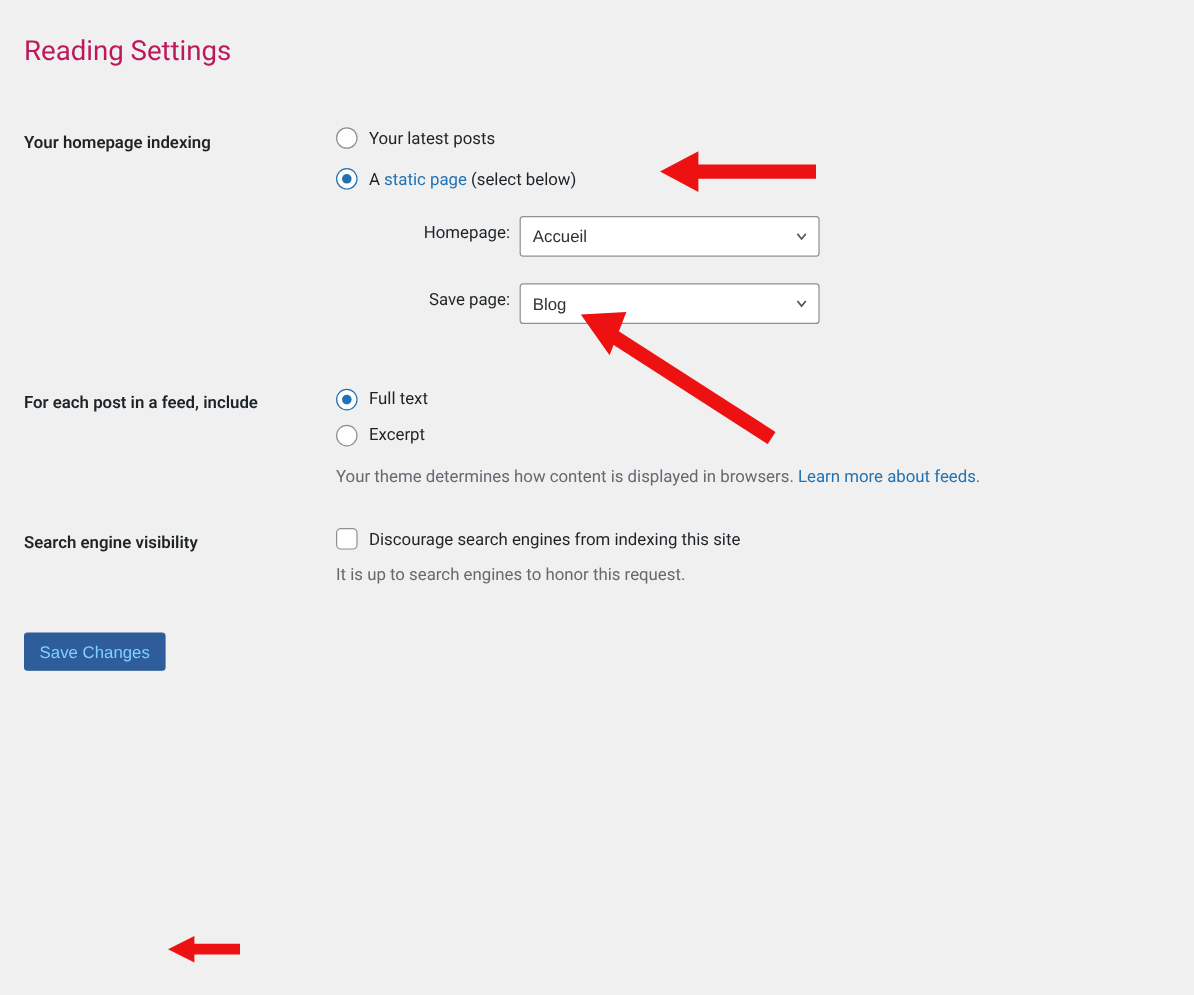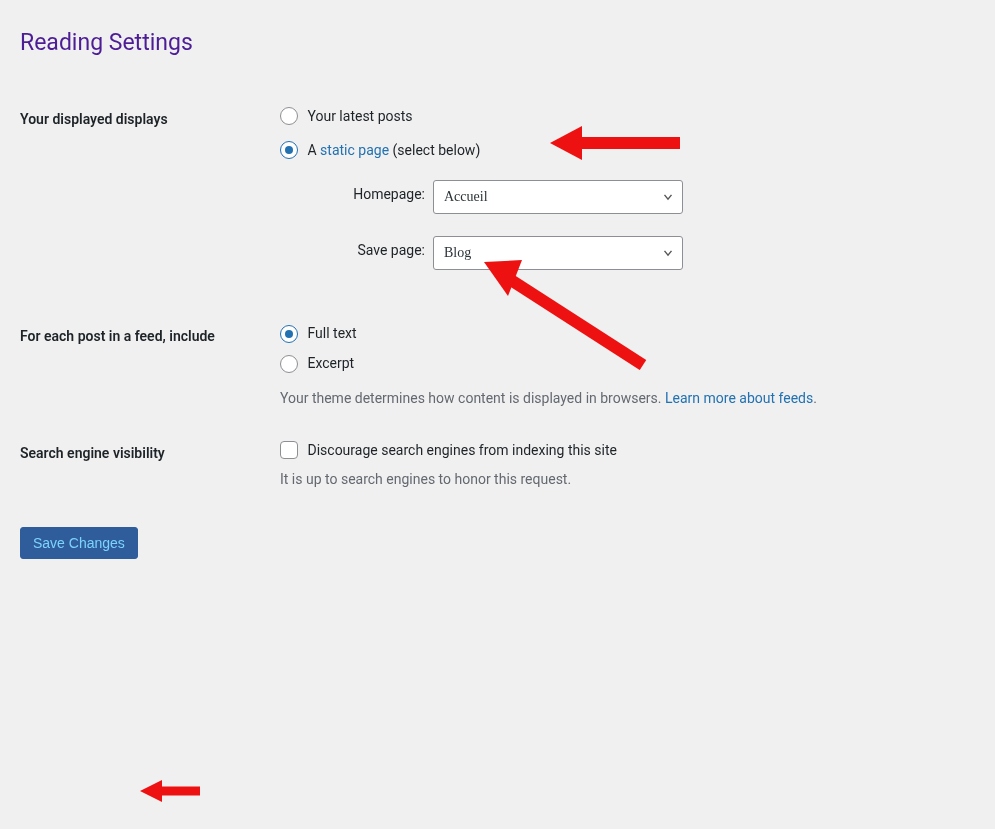--- a/index.html
+++ b/index.html
@@ -15,21 +15,21 @@
   }
   .wrap {
     padding: 0 20px;
   }
   h1 {
     font-size: 23px;
     font-weight: 400;
     margin: 0;
     padding: 28px 0 14px 0;
     line-height: 1.3;
-    color: #4c1d95;
+    color: #be185d;
   }
   table.form-table {
     border-collapse: collapse;
     width: 100%;
     clear: both;
     margin-top: 18px;
   }
   table.form-table th {
     text-align: left;
     vertical-align: top;
@@ -121,21 +121,20 @@
     min-height: 34px;
     padding: 2px 28px 2px 10px;
     border: 1px solid #8c8f94;
     border-radius: 3px;
     background: #fff;
     appearance: none;
     -webkit-appearance: none;
     color: #2c3338;
     width: 250px;
     cursor: pointer;
-    font-family: Liberation Serif, serif;
   }
   .select-wrap {
     position: relative;
     display: inline-block;
   }
   .select-caret {
     position: absolute;
     right: 8px;
     top: 50%;
     transform: translateY(-50%);
@@ -180,21 +179,21 @@
 </head>
 <body>
 
 <div class="wrap" style="position:relative;">
   <h1>Reading Settings</h1>
 
   <table class="form-table">
     <tbody>
 
       <tr>
-        <th>Your displayed displays</th>
+        <th>Your homepage indexing</th>
         <td>
           <fieldset>
             <label>
               <input type="radio" name="show_on_front" style="">
               <span>Your latest posts</span>
             </label>
             <label style="margin-top:10px;">
               <input type="radio" name="show_on_front" checked="" style="">
               <span>A </span><a class="link">static page</a><span> (select below)</span>
             </label>

